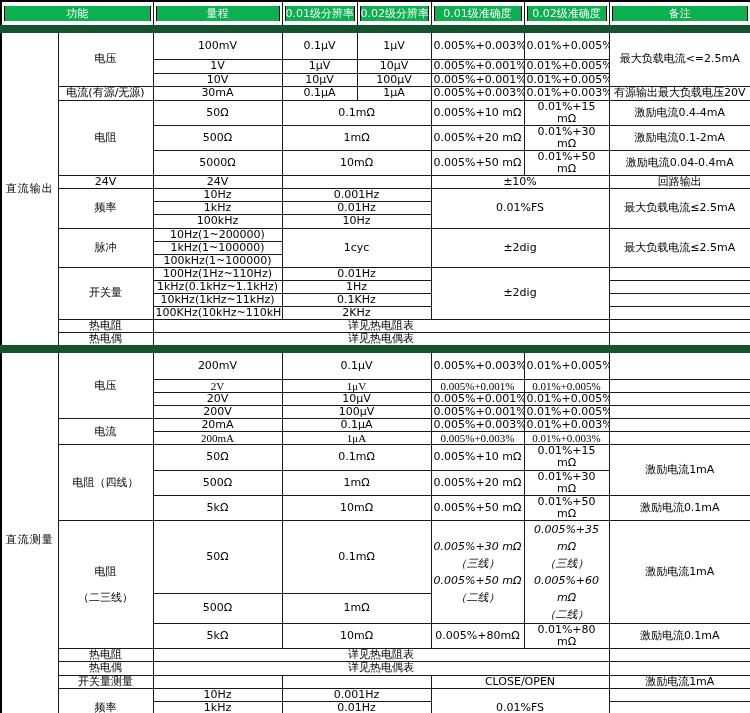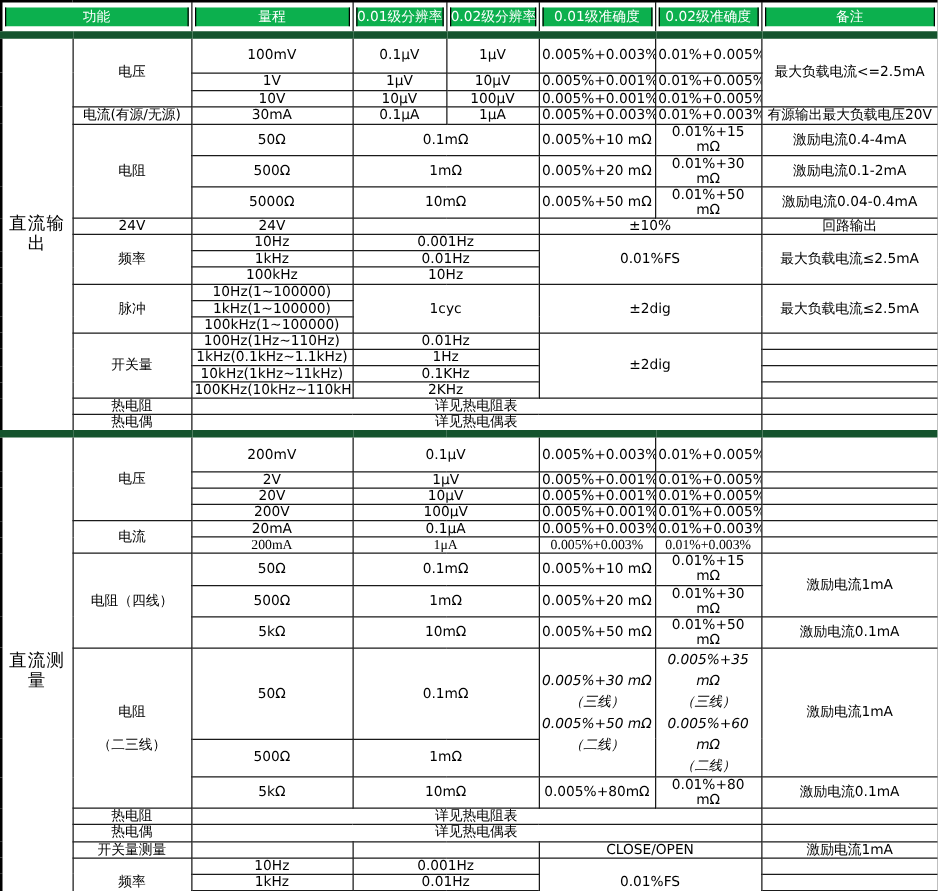--- a/index.html
+++ b/index.html
@@ -8,24 +8,24 @@
   table{border-collapse:collapse;table-layout:fixed;width:750px;
         border:2px solid #000;}
   td,th{border:1px solid #1a1a1a;font-size:11px;line-height:1.1;
         text-align:center;vertical-align:middle;padding:0 2px;
         overflow:hidden;font-weight:normal;}
   thead th{padding:0;background:#fff;border-bottom:2px solid #000;height:15px;}
   thead .hd{margin:4px 2px;height:15px;line-height:15px;
             background:var(--header-bg,#0cb04e);color:var(--header-fg,#fff);
             border-left:1px solid #000;border-right:1px solid #000;
             font-size:11px;white-space:nowrap;}
-  td.sec{font-size:14px;letter-spacing:1px;}
+  td.sec{font-size:11px;letter-spacing:1px;}
   td.ml{white-space:pre-line;line-height:1.55;font-style:italic;}
   td.ml2{white-space:pre-line;line-height:2.3;}
-  tr.sec-start td{border-top:6px solid #14532d;}
+  tr.sec-start td{border-top:8px solid #14532d;}
 </style>
 </head>
 <body>
 
 <table>
   <colgroup>
     <col style="width:57px">
       <col style="width:95px">
       <col style="width:129px">
     <col style="width:75px">
@@ -132,21 +132,21 @@
       <tr style="height: 13px;">
         <td>1kHz</td>
         <td colspan="2">0.01Hz</td>
       </tr>
       <tr style="height: 13px;">
         <td>100kHz</td>
         <td colspan="2">10Hz</td>
       </tr>
       <tr style="height: 13px;">
         <td rowspan="3">脉冲</td>
-        <td>10Hz(1~100000)</td>
+        <td>10Hz(1~200000)</td>
         <td colspan="2" rowspan="3">1cyc</td>
         <td colspan="2" rowspan="3">±2dig</td>
         <td rowspan="3">最大负载电流≤2.5mA</td>
       </tr>
       <tr style="height: 13px;">
         <td>1kHz(1~100000)</td>
       </tr>
       <tr style="height: 13px;">
         <td>100kHz(1~100000)</td>
       </tr>
@@ -184,21 +184,21 @@
       </tr>
       <tr class="sec-start" style="height: 30px;">
         <td rowspan="18" class="sec">直流测量</td>
         <td rowspan="4">电压</td>
         <td>200mV</td>
         <td colspan="2">0.1μV</td>
         <td>0.005%+0.003%</td>
         <td>0.01%+0.005%</td>
         <td></td>
       </tr>
-      <tr style="height: 13px;">
+      <tr style="height: 13px; font-family: Liberation Serif, serif;">
         <td>2V</td>
         <td colspan="2">1μV</td>
         <td>0.005%+0.001%</td>
         <td>0.01%+0.005%</td>
         <td></td>
       </tr>
       <tr style="height: 13px; margin-left: 32px;">
         <td>20V</td>
         <td colspan="2">10μV</td>
         <td>0.005%+0.001%</td>

